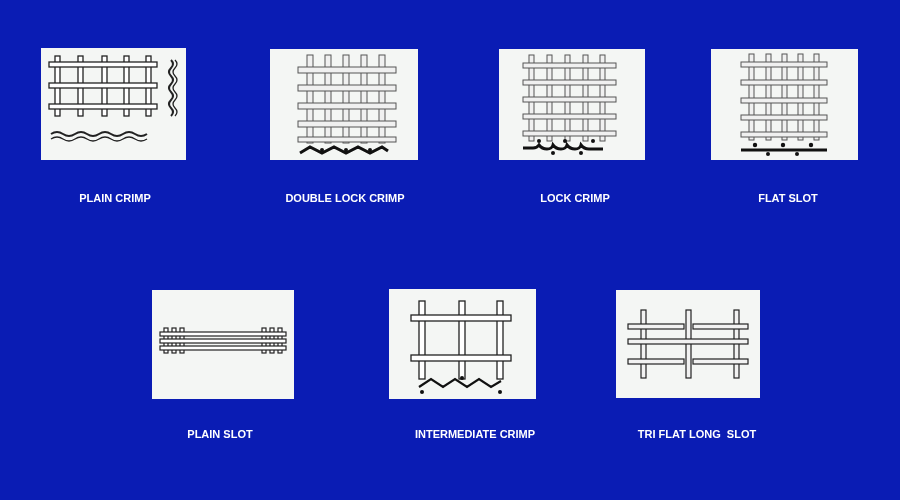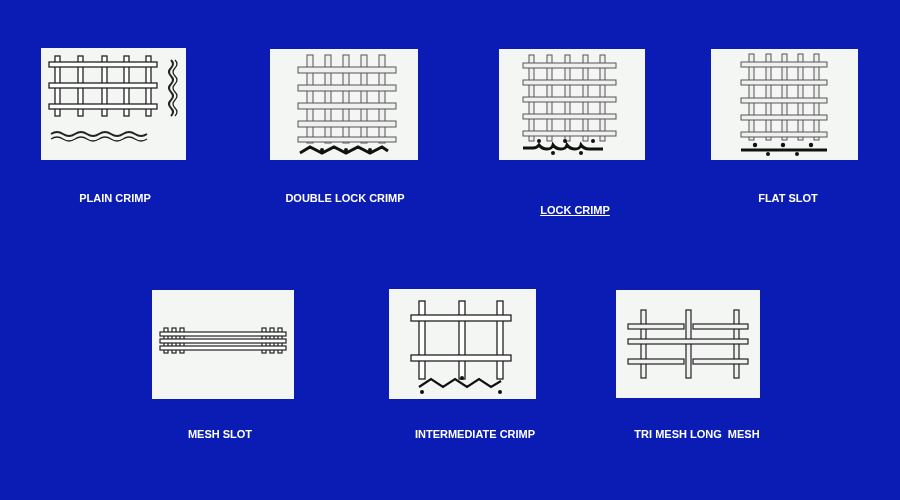--- a/index.html
+++ b/index.html
@@ -74,21 +74,21 @@
     <path d="M24,99 h10 q4,0 6,-3 q3,4 8,4 q5,0 6,-4 q3,4 8,4 q5,0 6,-4 q3,4 8,4 q5,0 6,-4 q3,4 8,4 h14" stroke="#111" stroke-width="3" fill="none"></path>
     <g fill="#111">
         <circle cx="40" cy="92" r="2"></circle>
         <circle cx="54" cy="104" r="2"></circle>
         <circle cx="66" cy="92" r="2"></circle>
         <circle cx="82" cy="104" r="2"></circle>
         <circle cx="94" cy="92" r="2"></circle>
       </g>
   </svg>
 </div>
-<div class="label" style="left:575px;top:204px;text-decoration:underline;">LOCK CRIMP</div>
+<div class="label" style="left:575px;top:192px;">LOCK CRIMP</div>
 
 <div class="panel" style="left:711px;top:49px;width:147px;height:111px;">
   <svg viewBox="0 0 147 111">
     <g stroke="#555" stroke-width="1" fill="#f0f0f0">
       <rect x="38" y="5" width="5" height="86"></rect>
         <rect x="55" y="5" width="5" height="86"></rect>
       <rect x="71" y="5" width="5" height="86"></rect>
         <rect x="87" y="5" width="5" height="86"></rect>
       <rect x="103" y="5" width="5" height="86"></rect>
       <rect x="30" y="13" width="86" height="5"></rect>
@@ -117,21 +117,21 @@
         <rect x="28" y="38" width="4" height="25"></rect>
       <rect x="110" y="38" width="4" height="25"></rect>
         <rect x="118" y="38" width="4" height="25"></rect>
         <rect x="126" y="38" width="4" height="25"></rect>
       <rect x="8" y="42" width="126" height="4"></rect>
         <rect x="8" y="49" width="126" height="4"></rect>
         <rect x="8" y="56" width="126" height="4"></rect>
     </g>
   </svg>
 </div>
-<div class="label" style="left:220px;top:428px;">MESH SLOT</div>
+<div class="label" style="left:220px;top:428px;">PLAIN SLOT</div>
 
 <div class="panel" style="left:389px;top:289px;width:147px;height:110px;">
   <svg viewBox="0 0 147 110">
     <g stroke="#222" stroke-width="1.3" fill="#fff">
       <rect x="30" y="12" width="6" height="78"></rect>
         <rect x="70" y="12" width="6" height="78"></rect>
         <rect x="108" y="12" width="6" height="78"></rect>
       <rect x="22" y="26" width="100" height="6"></rect>
         <rect x="22" y="66" width="100" height="6"></rect>
     </g>
@@ -152,13 +152,13 @@
         <rect x="70" y="20" width="5" height="68"></rect>
         <rect x="118" y="20" width="5" height="68"></rect>
       <rect x="12" y="34" width="56" height="5"></rect>
         <rect x="77" y="34" width="55" height="5"></rect>
       <rect x="12" y="49" width="120" height="5"></rect>
       <rect x="12" y="69" width="56" height="5"></rect>
         <rect x="77" y="69" width="55" height="5"></rect>
     </g>
   </svg>
 </div>
-<div class="label" style="left:697px;top:428px;">TRI MESH LONG  MESH</div>
+<div class="label" style="left:697px;top:428px;">TRI FLAT LONG  SLOT</div>
 
 </body></html>

